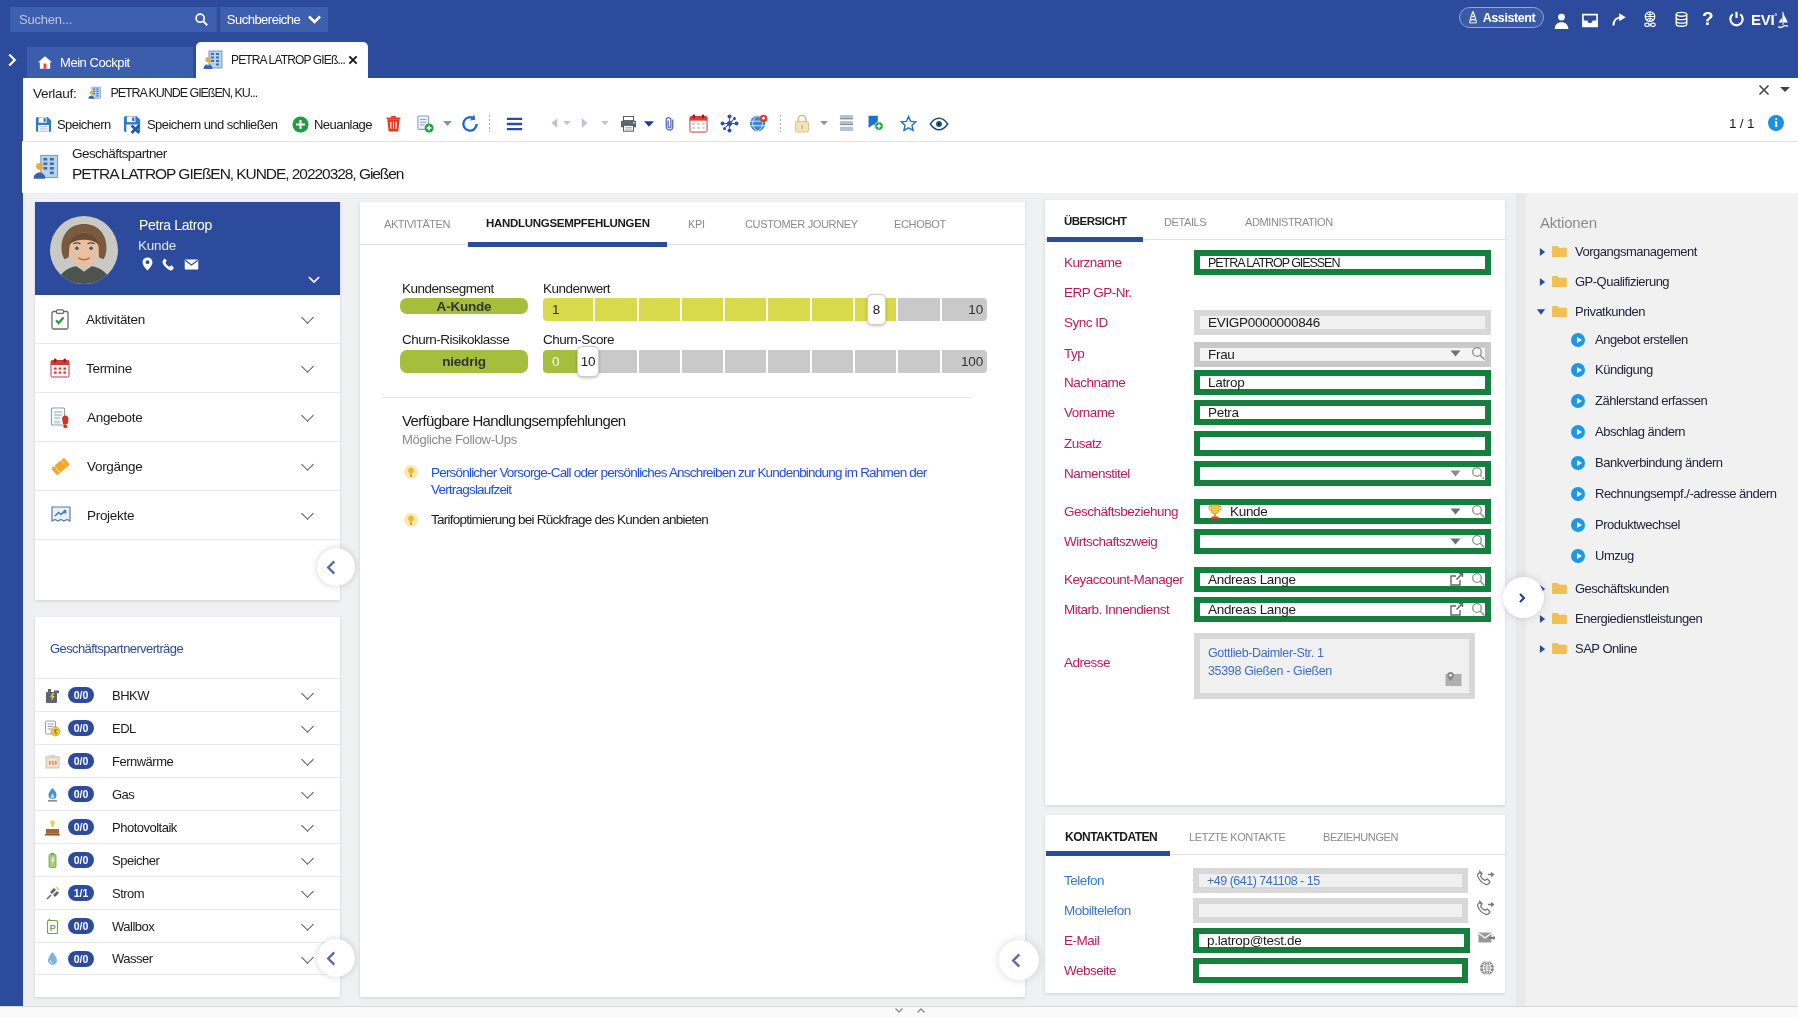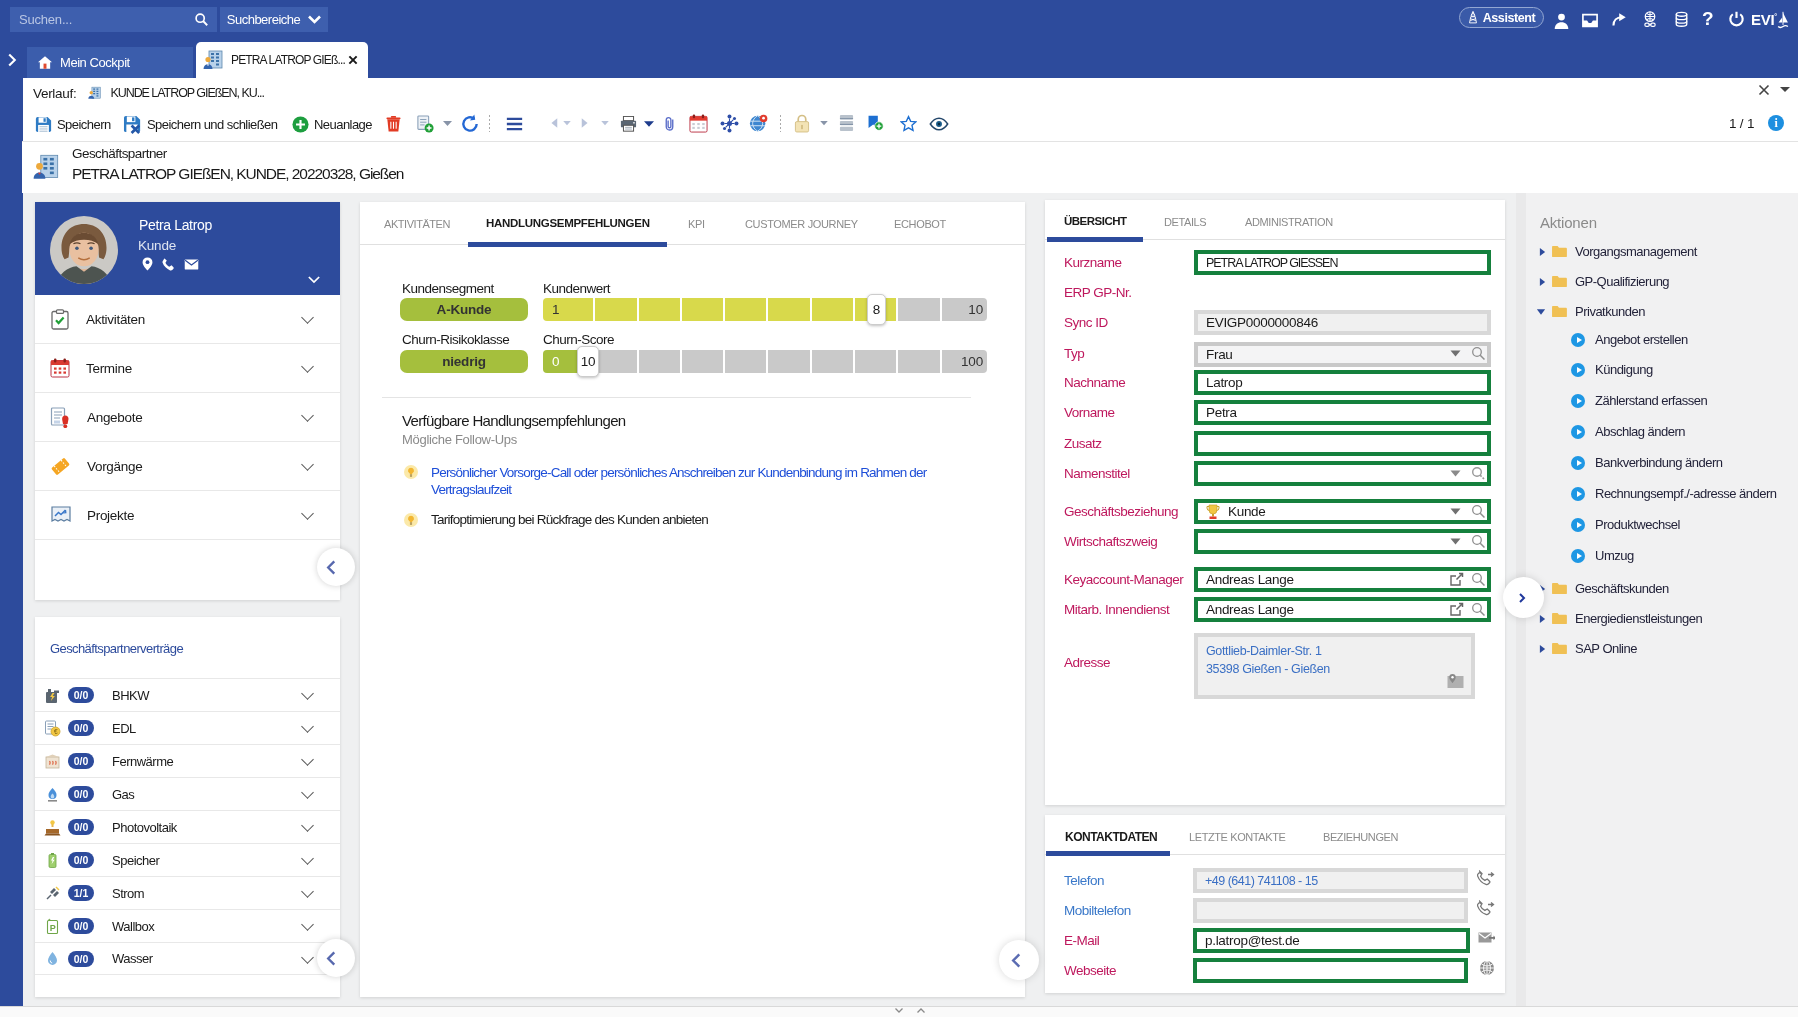--- a/index.html
+++ b/index.html
@@ -19,21 +19,21 @@
 .pitem span { margin-left:16px; }
 .pitem i, .citem i { position:absolute; right:24px; width:13px; height:8px; background:none; }
 .pitem i::after, .citem i::after { content:""; position:absolute; left:0; top:-2px; width:8px; height:8px; border-right:1.6px solid #555; border-bottom:1.6px solid #555; transform:rotate(45deg); }
 .citem { position:absolute; left:0; width:305px; height:33px; display:flex; align-items:center; padding-left:9px; border-top:1px solid #e8e8e8; font-size:13px; letter-spacing:-0.5px; color:#1a1a1a; }
 .badge { margin-left:7px; min-width:26px; height:16px; border-radius:8px; background:#2d4b9c; color:#fff; font-size:10.5px; font-weight:bold; letter-spacing:0; display:inline-flex; align-items:center; justify-content:center; }
 .citem span.nm { margin-left:18px; }
 .citem svg.ci { flex:none; }
 .ftab { display:inline-block; font-size:11px; color:#8b8b8b; letter-spacing:-0.3px; white-space:nowrap; }
 .ftab.act { color:#1a1a1a; font-size:11.5px; }
 .frow { position:absolute; font-size:13.5px; letter-spacing:-0.5px; color:#be185d; white-space:nowrap; }
-.inp { position:absolute; height:25px; border:4px solid #15803d; background:#fff; font-size:13.5px; letter-spacing:-0.3px; color:#1a1a1a; display:flex; align-items:center; padding:0 8px; }
+.inp { position:absolute; height:25px; border:6px solid #15803d; background:#fff; font-size:13.5px; letter-spacing:-0.3px; color:#1a1a1a; display:flex; align-items:center; padding:0 8px; }
 .inp.dis { background:#f0f0f0; border-color:#d8d8d8; }
 .imag { position:absolute; }
 .treerow { position:absolute; display:flex; align-items:center; font-size:13px; letter-spacing:-0.5px; color:#23233a; white-space:nowrap; }
 .play { width:14px; height:14px; border-radius:50%; background:#1e97e4; position:relative; flex:none; margin-left:1px; }
 .play::after { content:""; position:absolute; left:5.5px; top:4px; width:0; height:0; border-left:5.5px solid #fff; border-top:3px solid transparent; border-bottom:3px solid transparent; }
 </style>
 </head>
 <body>
 <div class="topbar"></div>
 <div class="tabrow"></div>
@@ -131,21 +131,21 @@
         <rect x="13" y="3" width="3" height="2"></rect>
         <rect x="8" y="6.5" width="3" height="2"></rect>
         <rect x="13" y="6.5" width="3" height="2"></rect>
         <rect x="8" y="10" width="3" height="2"></rect>
         <rect x="13" y="10" width="3" height="2"></rect>
         <rect x="13" y="13.5" width="3" height="2"></rect>
       </g>
       <circle cx="5" cy="9.5" r="2.6" fill="#eda93c"></circle>
       <path d="M0.5 19c0-3 2-4.8 4.5-4.8S9.5 16 9.5 19z" fill="#3464ad"></path>
     </svg>
-  <span style="margin-left:9px;font-size:12.5px;letter-spacing:-1.05px">KUNDE LATROP GIEßEN, KU...</span>
+  <span style="margin-left:9px;font-size:12.5px;letter-spacing:-1.05px">PETRA KUNDE GIEßEN, KU...</span>
 </div>
 <svg class="abs" style="left:1758px;top:84px" width="12" height="12" viewBox="0 0 12 12">
     <path d="M1.5 1.5l9 9M10.5 1.5l-9 9" stroke="#444" stroke-width="1.6"></path>
   </svg>
 <svg class="abs" style="left:1780px;top:87px" width="10" height="6" viewBox="0 0 10 6">
     <path d="M0 0l5 5 5-5z" fill="#444"></path>
   </svg>
 <div class="abs" style="left:0;top:0;width:1798px;height:0;font-size:13px;letter-spacing:-0.55px;color:#1a1a1a">
   <svg class="abs" style="left:35px;top:116px" width="17" height="17" viewBox="0 0 19 19">
       <path d="M1 3a2 2 0 0 1 2-2h11l4 4v11a2 2 0 0 1-2 2H3a2 2 0 0 1-2-2z" fill="#2e7bc4"></path>
@@ -512,21 +512,21 @@
   <div style="position:absolute;left:0;top:0;width:665px;height:43px;border-bottom:1px solid #e0e0e0"></div>
   <div class="ftab" style="position:absolute;left:24px;top:16px;letter-spacing:-0.45px">AKTIVITÄTEN</div>
   <div class="ftab act" style="position:absolute;left:126px;top:15px;font-weight:bold;letter-spacing:-0.3px">HANDLUNGSEMPFEHLUNGEN</div>
   <div style="position:absolute;left:108px;top:40px;width:199px;height:5px;background:#2d4b9c"></div>
   <div class="ftab" style="position:absolute;left:328px;top:16px">KPI</div>
   <div class="ftab" style="position:absolute;left:385px;top:16px;letter-spacing:-0.35px">CUSTOMER JOURNEY</div>
   <div class="ftab" style="position:absolute;left:534px;top:16px;letter-spacing:-0.35px">ECHOBOT</div>
 
   <div style="position:absolute;left:42px;top:79px;font-size:13.5px;letter-spacing:-0.5px;color:#1a1a1a">Kundensegment</div>
   <div style="position:absolute;left:183px;top:79px;font-size:13.5px;letter-spacing:-0.5px;color:#1a1a1a">Kundenwert</div>
-  <div style="position:absolute;left:40px;top:96px;width:128px;height:23px;background:#a5bf3d;border-radius:7px;display:flex;align-items:center;justify-content:center;font-weight:bold;font-size:13.5px;color:#333">A-Kunde</div>
+  <div style="position:absolute;left:40px;top:96px;width:128px;height:16px;background:#a5bf3d;border-radius:7px;display:flex;align-items:center;justify-content:center;font-weight:bold;font-size:13.5px;color:#333">A-Kunde</div>
   <div style="position:absolute;left:183px;top:96px;width:444px;height:23px;display:flex;gap:2px;font-size:13.5px">
     <div style="flex:1;background:#d8d94b;display:flex;align-items:center;padding-left:9px;color:#333;border-radius:4px 0 0 4px">1</div>
     <div style="flex:1;background:#d8d94b"></div>
       <div style="flex:1;background:#d8d94b"></div>
       <div style="flex:1;background:#d8d94b"></div>
       <div style="flex:1;background:#d8d94b"></div>
       <div style="flex:1;background:#d8d94b"></div>
       <div style="flex:1;background:#d8d94b"></div>
       <div style="flex:1;background:#d8d94b"></div>
     <div style="flex:1;background:#c9c9c9"></div>

